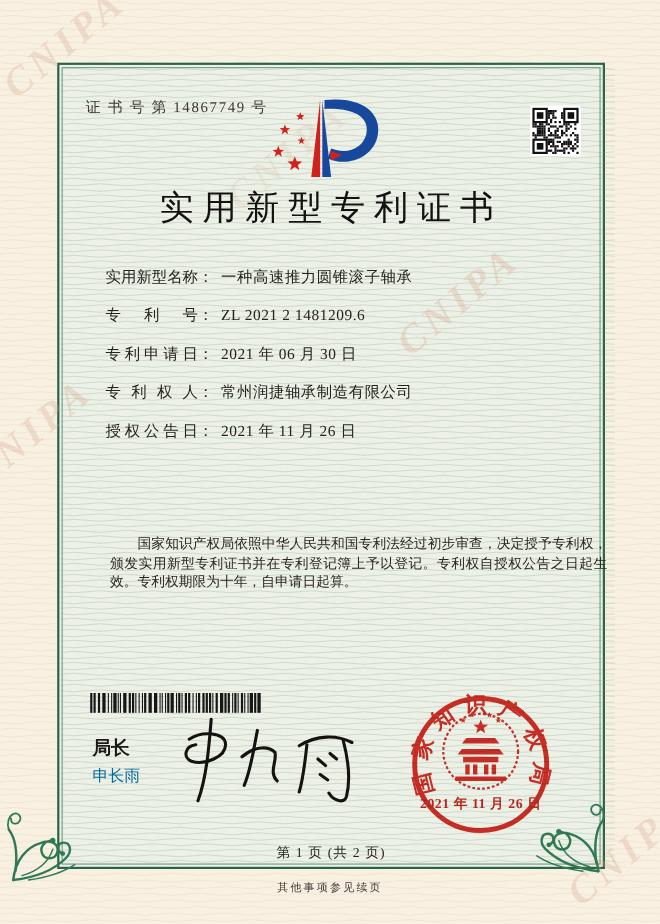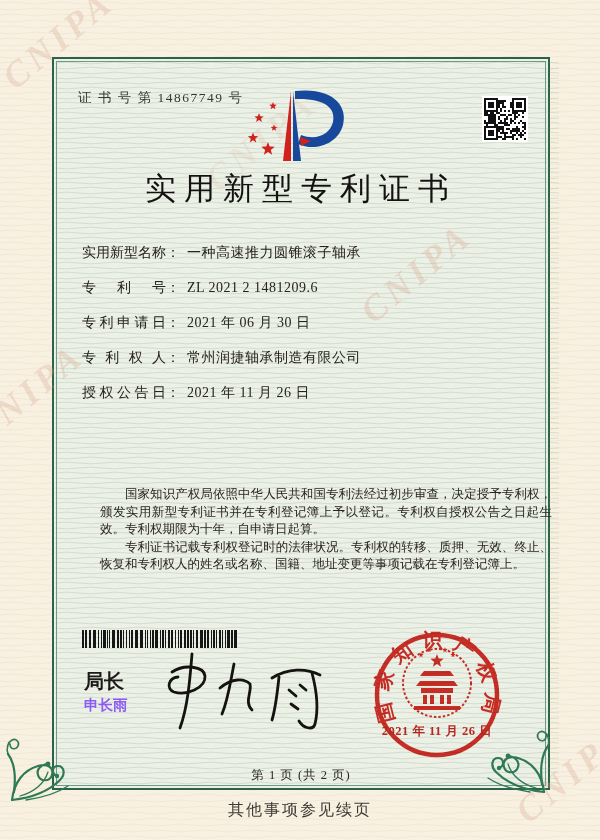--- a/index.html
+++ b/index.html
@@ -16,42 +16,42 @@
   .framewaves{position:absolute;left:1px;top:1px;}
   .flourish{position:absolute;z-index:3;}
   .flourish.br{transform:scaleX(-1);}
   .certno{position:absolute;left:78px;top:89px;z-index:4;font-size:13.5px;letter-spacing:1.5px;color:#3a3633;}
   .logo{position:absolute;left:243px;top:86px;z-index:4;}
   .qr{position:absolute;left:482px;top:96px;z-index:4;}
   .title{position:absolute;left:52px;top:168px;width:498px;z-index:4;text-align:center;
          font-size:31px;font-weight:normal;letter-spacing:8px;color:#141210;}
   .rows{position:absolute;left:82px;top:244px;width:450px;z-index:4;font-size:14px;}
   .frow{position:relative;height:35px;line-height:17px;white-space:nowrap;}
-  .flabel{display:inline-block;width:84px;text-align:justify;text-align-last:justify;text-justify:inter-character;vertical-align:top;}
+  .flabel{display:inline-block;width:84px;text-align:justify;text-align-last:justify;text-justify:inter-character;vertical-align:top;margin-left:14px;}
   .fcolon{display:inline-block;margin-right:7px;vertical-align:top;}
   .fvalue{letter-spacing:0.5px;vertical-align:top;}
   .pair2{position:absolute;left:220px;top:0;}
   .pair2 .flabel{width:auto;text-align-last:auto;}
   .bodytext{position:absolute;left:80px;top:486px;width:452px;z-index:4;
             font-size:12.5px;line-height:17.5px;text-align:justify;color:#2a2520;margin-left:20px;}
   .bodytext p{margin:0;text-indent:2em;}
   .barcode{position:absolute;left:82px;top:630px;z-index:4;}
-  .signerttl{position:absolute;left:84px;top:668px;z-index:4;font-family:Liberation Serif, serif;font-size:20px;font-weight:600;color:#1c1a18;text-align:center;}
-  .signername{position:absolute;left:84px;top:696px;z-index:4;font-family:"Liberation Sans","DejaVu Sans",sans-serif;font-size:14.5px;font-weight:700;color:#8b5cf6;}
+  .signerttl{position:absolute;left:84px;top:668px;z-index:4;font-family:Liberation Serif, serif;font-size:17px;font-weight:600;color:#1c1a18;text-align:center;}
+  .signername{position:absolute;left:84px;top:696px;z-index:4;font-family:"Liberation Sans","DejaVu Sans",sans-serif;font-size:14.5px;font-weight:400;color:#0369a1;}
   .signature{position:absolute;left:148px;top:648px;z-index:5;}
   .seal{position:absolute;left:368px;top:628px;z-index:5;mix-blend-mode:multiply;opacity:0.95;}
   .sealring{fill:none;stroke:#d7261e;stroke-width:4.5px;}
   .sealtext{fill:#d7261e;font-size:20px;font-weight:bold;letter-spacing:9px;
             font-family:"Liberation Serif","DejaVu Serif",serif;}
   .sealdate{fill:#c41f17;font-size:12.5px;font-weight:bold;text-anchor:middle;letter-spacing:0.5px;}
   .emblemring{fill:none;stroke:#d7261e;stroke-width:2px;stroke-dasharray:2.5 2;}
   .emblem{fill:#d7261e;}
   .pagefoot{position:absolute;left:52px;top:767px;width:498px;z-index:4;text-align:center;font-size:12.5px;letter-spacing:1px;color:#2a2520;}
   .contnote{position:absolute;left:0;top:800px;width:600px;z-index:4;text-align:center;
-            font-size:16px;letter-spacing:2px;color:#3e3a35;}
+            font-size:10px;letter-spacing:2px;color:#3e3a35;}
 </style>
 </head>
 <body>
 
 <div class="page">
 
   <svg class="bgwaves" id="bgwaves" width="600" height="840">
       <g fill="none" stroke="rgba(205,158,138,0.20)" stroke-width="0.7">
         <path d="M0,3 q12,-2 24,0 q12,2 24,0 q12,-2 24,0 q12,2 24,0 q12,-2 24,0 q12,2 24,0 q12,-2 24,0 q12,2 24,0 q12,-2 24,0 q12,2 24,0 q12,-2 24,0 q12,2 24,0 q12,-2 24,0 q12,2 24,0 q12,-2 24,0 q12,2 24,0 q12,-2 24,0 q12,2 24,0 q12,-2 24,0 q12,2 24,0 q12,-2 24,0 q12,2 24,0 q12,-2 24,0 q12,2 24,0 q12,-2 24,0"></path>
         <path d="M0,9 q12,2 24,0 q12,-2 24,0 q12,2 24,0 q12,-2 24,0 q12,2 24,0 q12,-2 24,0 q12,2 24,0 q12,-2 24,0 q12,2 24,0 q12,-2 24,0 q12,2 24,0 q12,-2 24,0 q12,2 24,0 q12,-2 24,0 q12,2 24,0 q12,-2 24,0 q12,2 24,0 q12,-2 24,0 q12,2 24,0 q12,-2 24,0 q12,2 24,0 q12,-2 24,0 q12,2 24,0 q12,-2 24,0 q12,2 24,0"></path>
@@ -567,21 +567,20 @@
     <div class="frow">
       <span class="flabel">专利权人</span><span class="fcolon">：</span><span class="fvalue">常州润捷轴承制造有限公司</span>
     </div>
     <div class="frow">
       <span class="flabel">授权公告日</span><span class="fcolon">：</span><span class="fvalue">2021 年 11 月 26 日</span>
     </div>
   </div>
 
   <div class="bodytext">
     <p>国家知识产权局依照中华人民共和国专利法经过初步审查，决定授予专利权，颁发实用新型专利证书并在专利登记簿上予以登记。专利权自授权公告之日起生效。专利权期限为十年，自申请日起算。</p>
-    <p>专利证书记载专利权登记时的法律状况。专利权的转移、质押、无效、终止、恢复和专利权人的姓名或名称、国籍、地址变更等事项记载在专利登记簿上。</p>
   </div>
 
   <svg class="barcode" id="barcode" width="158" height="18">
       <rect x="0" y="0" width="2" height="18" fill="#161616"></rect>
       <rect x="3" y="0" width="2" height="18" fill="#161616"></rect>
       <rect x="7" y="0" width="2" height="18" fill="#161616"></rect>
       <rect x="11" y="0" width="3" height="18" fill="#161616"></rect>
       <rect x="16" y="0" width="1" height="18" fill="#161616"></rect>
       <rect x="19" y="0" width="1" height="18" fill="#161616"></rect>
       <rect x="21" y="0" width="3" height="18" fill="#161616"></rect>

